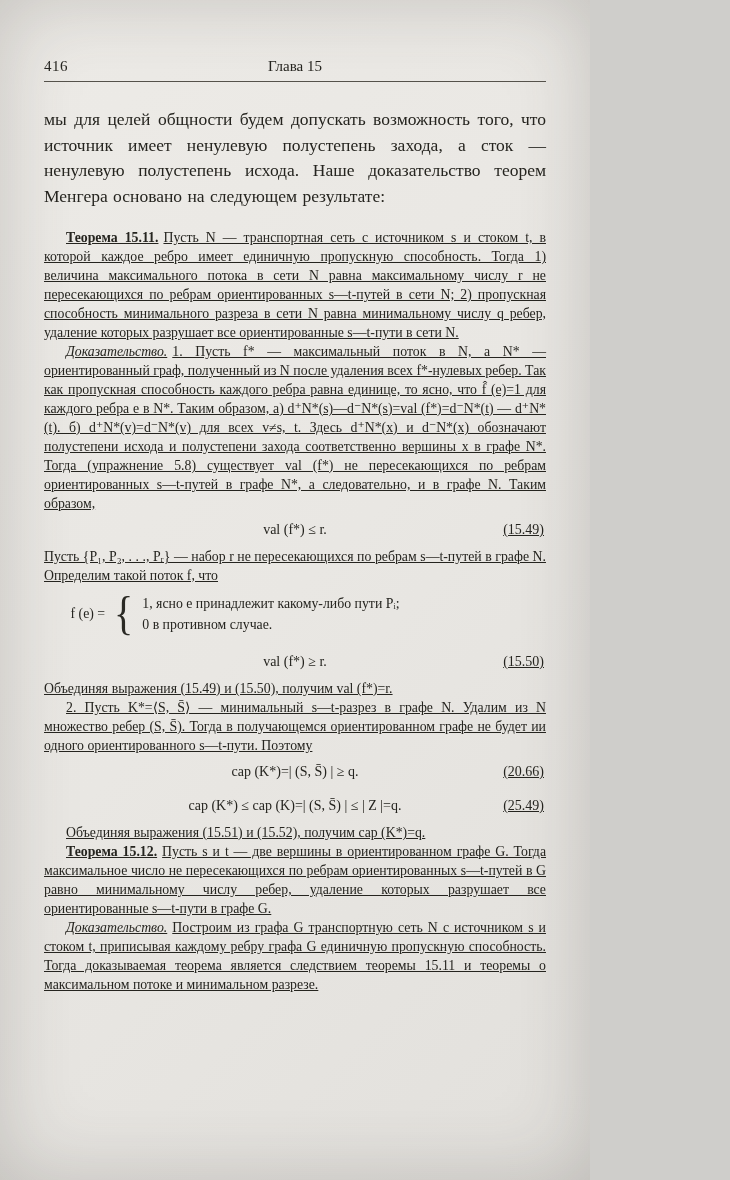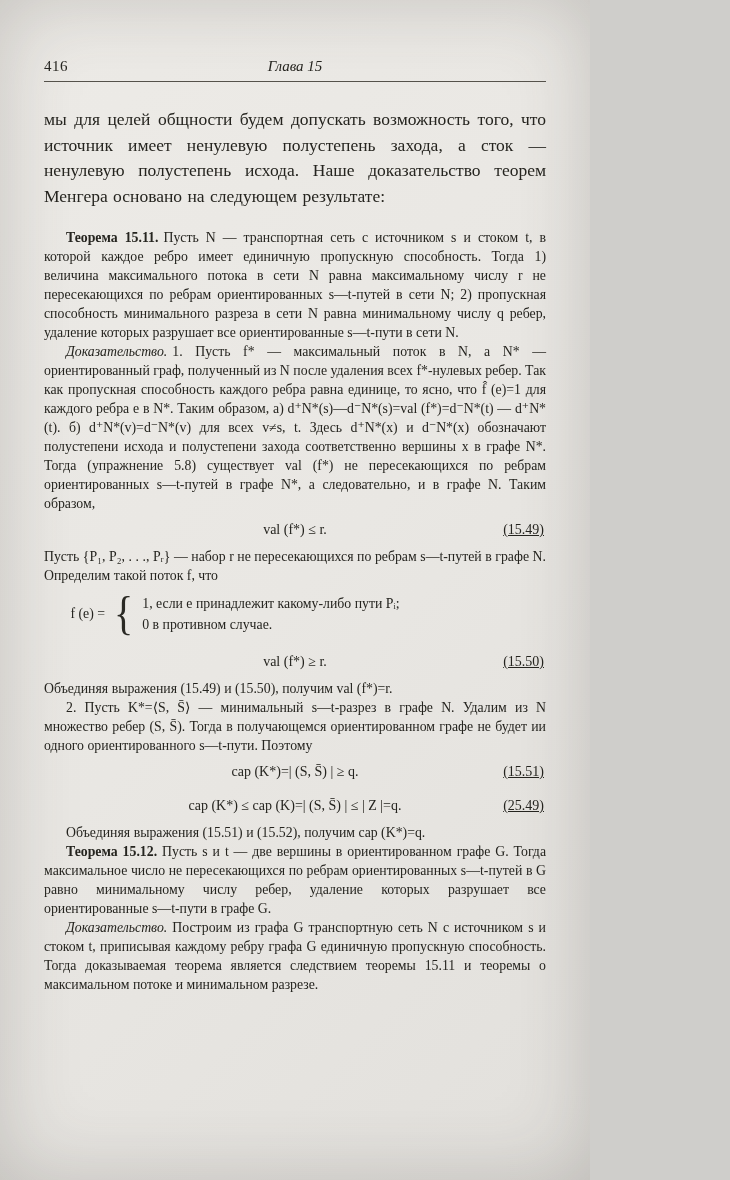--- a/index.html
+++ b/index.html
@@ -9,26 +9,26 @@
     font-family:"Liberation Serif","DejaVu Serif",serif;
   }
   .page{
     position:relative;width:590px;height:1180px;overflow:hidden;
     background:linear-gradient(135deg,#edebe7 0%,#e9e7e3 50%,#e2e0dc 100%);
     box-shadow:inset 0 0 80px rgba(60,56,48,.22);
     color:#25241f;
   }
   .page-header{position:relative;margin:58px 44px 0;height:20px;font-size:15px;}
   .page-number{position:absolute;left:0;top:0;letter-spacing:.5px;}
-  .chapter-title{position:absolute;left:0;right:0;text-align:center;font-style:italic;}
+  .chapter-title{position:absolute;left:0;right:0;text-align:center;}
   .header-rule{margin:3px 44px 0;border:none;border-top:1.3px solid #55524b;height:0;}
   .content{margin:25px 44px 0;text-align:justify;}
   p{margin:0;}
   .lead{font-size:17.5px;line-height:25.5px;margin-bottom:19px;word-spacing:1px;}
-  .sm{font-size:13.8px;line-height:19px;}
+  .sm{font-size:13.8px;line-height:19px;text-decoration:underline;}
   .indent{text-indent:22px;}
   .thm-label{font-weight:bold;margin-right:5px;}
   .proof-label{font-style:italic;margin-right:5px;}
   .equation{position:relative;text-align:center;font-size:14px;padding:9px 0;}
   .eq-number{position:absolute;right:2px;top:9px;text-decoration:underline;}
   .cases{display:flex;align-items:center;justify-content:center;gap:9px;padding:9px 0 11px;font-size:13.8px;text-align:left;transform:translateX(-60px);}
   .big-brace{font-size:40px;font-weight:300;line-height:1;transform:scaleY(1.15);color:#2a2924;}
   .case-lines{display:flex;flex-direction:column;gap:4px;line-height:17px;}
 </style>
 </head>
@@ -54,38 +54,38 @@
       <span class="eq-body">val (f*) ≤ r.</span>
       <span class="eq-number">(15.49)</span>
     </div>
 
     <p class="sm">Пусть {P₁, P₂, . . ., Pᵣ} — набор r не пересекающихся по ребрам s—t-путей в графе N. Определим такой поток f, что</p>
 
     <div class="cases">
       <span>f (e) =</span>
       <span class="big-brace">{</span>
       <span class="case-lines">
-        <span>1, если e принадлежит какому-либо пути Pᵢ;</span>
+        <span>1, ясно e принадлежит какому-либо пути Pᵢ;</span>
         <span>0 в противном случае.</span>
       </span>
     </div>
 
 
     <div class="equation">
       <span class="eq-body">val (f*) ≥ r.</span>
       <span class="eq-number">(15.50)</span>
     </div>
 
     <p class="sm">Объединяя выражения (15.49) и (15.50), получим val (f*)=r.</p>
 
     <p class="sm indent">2. Пусть K*=⟨S, S̄⟩ — минимальный s—t-разрез в графе N. Удалим из N множество ребер (S, S̄). Тогда в получающемся ориентированном графе не будет ии одного ориентированного s—t-пути. Поэтому</p>
 
     <div class="equation">
       <span class="eq-body">cap (K*)=| (S, S̄) | ≥ q.</span>
-      <span class="eq-number">(15.51)</span>
+      <span class="eq-number">(20.66)</span>
     </div>
 
 
     <div class="equation">
       <span class="eq-body">cap (K*) ≤ cap (K)=| (S, S̄) | ≤ | Z |=q.</span>
       <span class="eq-number">(25.49)</span>
     </div>
 
     <p class="sm indent">Объединяя выражения (15.51) и (15.52), получим cap (K*)=q.</p>
 

